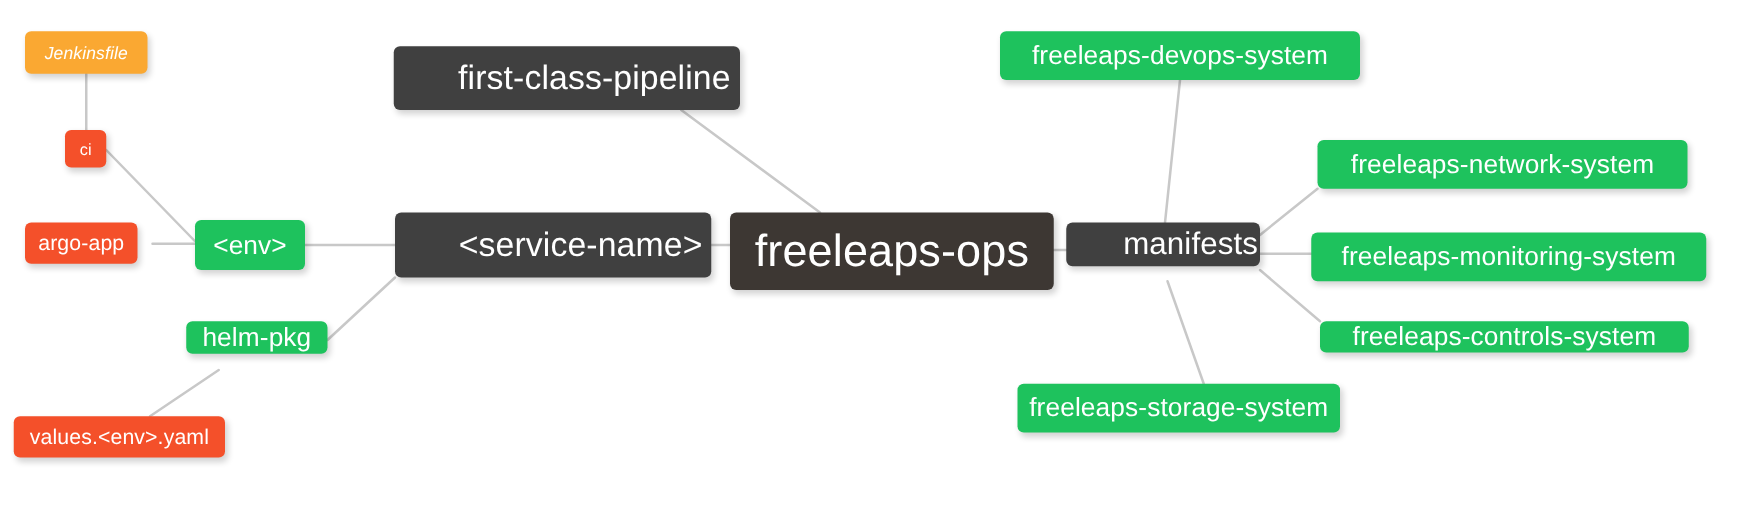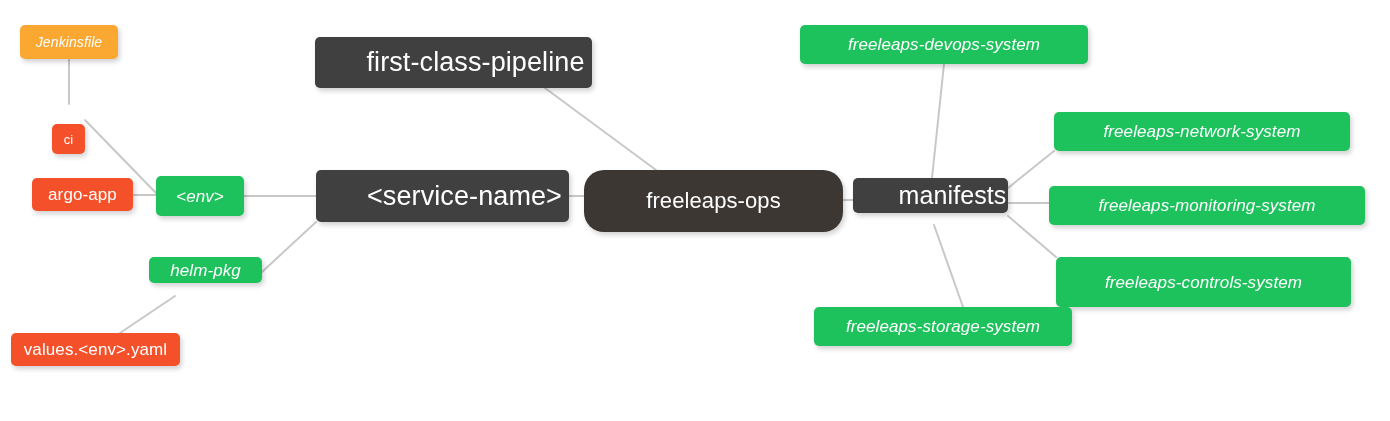--- a/index.html
+++ b/index.html
@@ -50,24 +50,24 @@
   .node-green {
     background: #1ec25d;
   }
   .node-orange {
     background: #faa832;
     font-style: italic;
   }
   .node-red {
     background: #f4502a;
   }
-  .sz-root   { font-size: 22px; border-radius: 20px; }
+  .sz-root   { font-size: 36px; }
   .sz-xl     { font-size: 27px; }
   .sz-lg     { font-size: 25px; }
-  .sz-md     { font-size: 17px; font-style: italic; }
+  .sz-md     { font-size: 21px; }
   .sz-sm     { font-size: 17px; }
   .sz-xs     { font-size: 14px; }
   .sz-tiny   { font-size: 13px; }
 </style>
 </head>
 <body>
 
 <div id="canvas">
   <svg id="edges" viewBox="0 0 1390 421" xmlns="http://www.w3.org/2000/svg">
       <path d="M 69,59 L 69,104" stroke="#c8c8c8" stroke-width="2" fill="none" stroke-linecap="round"></path>
@@ -82,24 +82,24 @@
       <path d="M 932,178 L 944,64" stroke="#c8c8c8" stroke-width="2" fill="none" stroke-linecap="round"></path>
       <path d="M 1008,188 L 1054,151" stroke="#c8c8c8" stroke-width="2" fill="none" stroke-linecap="round"></path>
       <path d="M 1008,203 L 1049,203" stroke="#c8c8c8" stroke-width="2" fill="none" stroke-linecap="round"></path>
       <path d="M 1008,216 L 1056,257" stroke="#c8c8c8" stroke-width="2" fill="none" stroke-linecap="round"></path>
       <path d="M 934,225 L 963,307" stroke="#c8c8c8" stroke-width="2" fill="none" stroke-linecap="round"></path>
     </svg>
   <div id="node-layer">
       <div class="node node-orange sz-xs" style="left: 20px; top: 25px; width: 98px; height: 34px;">
         <span>Jenkinsfile</span>
       </div>
-      <div class="node node-red sz-tiny" style="left: 52px; top: 104px; width: 33px; height: 30px; margin-top: 20px;">
+      <div class="node node-red sz-tiny" style="left: 52px; top: 104px; width: 33px; height: 30px;">
         <span>ci</span>
       </div>
-      <div class="node node-red sz-sm" style="left: 32px; top: 178px; width: 101px; height: 33px; text-align: right;">
+      <div class="node node-red sz-sm" style="left: 20px; top: 178px; width: 90px; height: 33px; text-align: right;">
         <span>argo-app</span>
       </div>
       <div class="node node-green sz-md" style="left: 156px; top: 176px; width: 88px; height: 40px;">
         <span>&lt;env&gt;</span>
       </div>
       <div class="node node-green sz-md" style="left: 149px; top: 257px; width: 113px; height: 26px;">
         <span>helm-pkg</span>
       </div>
       <div class="node node-red sz-sm" style="left: 11px; top: 333px; width: 169px; height: 33px; align-items: center;">
         <span>values.&lt;env&gt;.yaml</span>
@@ -118,20 +118,20 @@
       </div>
       <div class="node node-green sz-md" style="left: 800px; top: 25px; width: 288px; height: 39px;">
         <span>freeleaps-devops-system</span>
       </div>
       <div class="node node-green sz-md" style="left: 1054px; top: 112px; width: 296px; height: 39px;">
         <span>freeleaps-network-system</span>
       </div>
       <div class="node node-green sz-md" style="left: 1049px; top: 186px; width: 316px; height: 39px;">
         <span>freeleaps-monitoring-system</span>
       </div>
-      <div class="node node-green sz-md" style="left: 1056px; top: 257px; width: 295px; height: 50px;">
+      <div class="node node-green sz-md" style="left: 1056px; top: 257px; width: 295px; height: 25px;">
         <span>freeleaps-controls-system</span>
       </div>
       <div class="node node-green sz-md" style="left: 814px; top: 307px; width: 258px; height: 39px;">
         <span>freeleaps-storage-system</span>
       </div>
     </div>
 </div>
 
 </body></html>

